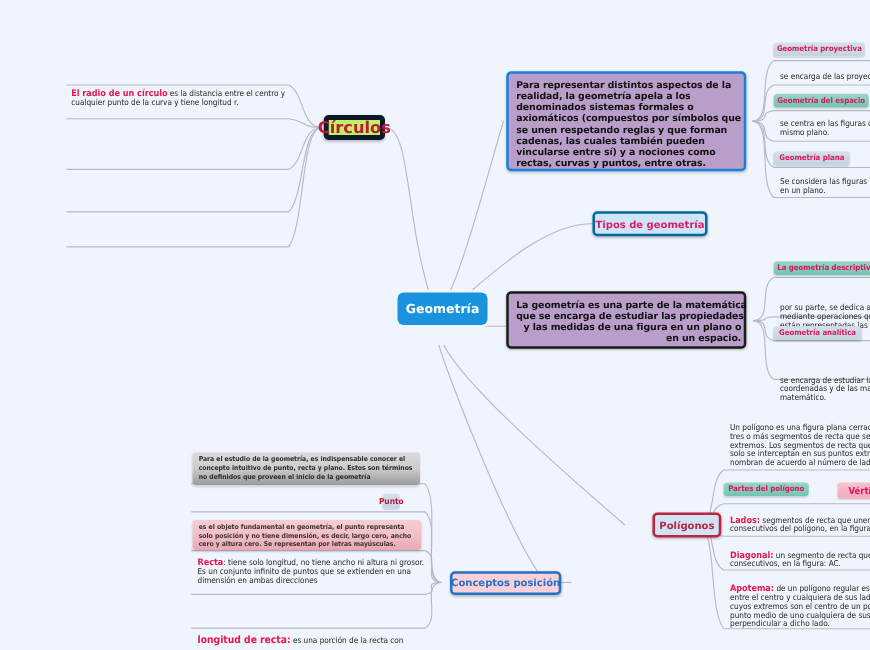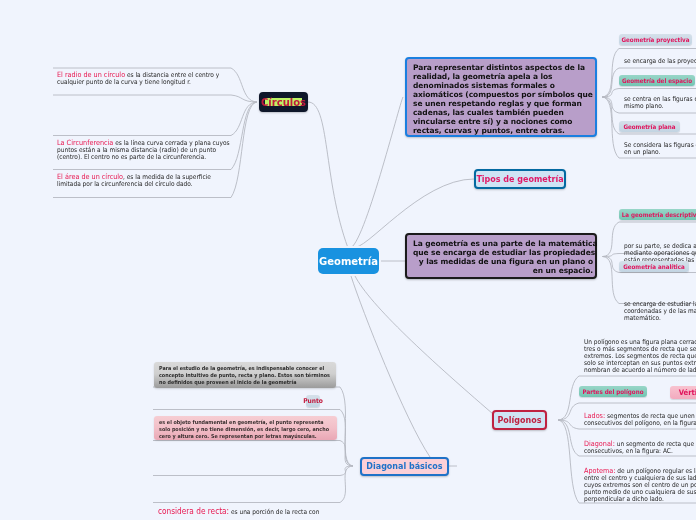--- a/index.html
+++ b/index.html
@@ -8,36 +8,36 @@
        font-family:"DejaVu Sans",sans-serif;-webkit-font-smoothing:antialiased;}
   #map{position:relative;width:696px;height:520px;}
   #wires{position:absolute;left:0;top:0;width:696px;height:520px;}
   .nd{position:absolute;box-sizing:border-box;}
 
   
   .pill{display:flex;align-items:center;justify-content:center;
         font-weight:bold;white-space:nowrap;border-radius:4px;}
   .root{background:#1992e0;color:#fff;border-radius:5px;
         font-size:10px;box-shadow:0 0 0 2px #f1f4fc;}
-  .lead{font-weight:normal;color:#e8164f;}
+  .lead{font-weight:bold;color:#e8164f;}
   .txt{color:#262626;}
 
   .chip{display:inline-flex;align-items:center;justify-content:center;
         font-weight:bold;border-radius:3px;white-space:nowrap;}
 
   
   .purple-summary{border-radius:4px;
     background:linear-gradient(180deg,#a99bcb 0%,#9b8cc2 42%,#5d4b8e 100%);
     box-shadow:0 1px 2px rgba(0,0,0,.18);}
   .ps-txt{font-size:7.5px;line-height:9px;font-weight:bold;color:#111;
           padding:3px 2px 0 4px;letter-spacing:-0.08px;white-space:pre;}
   .c-note{font-family:"DejaVu Sans Condensed","DejaVu Sans",sans-serif;font-size:6.5px;line-height:6.9px;padding:4px 0 0 4px;}
   .c-note .lead{font-size:7.2px;}
-  .node-circulos{background:#bef264;border:6px solid #0f172a;color:#bf1a3c;
-                 font-size:10px;box-shadow:0 1px 2px rgba(0,0,0,.22);}
+  .node-circulos{background:#bef264;border:4px solid #0f172a;color:#bf1a3c;
+                 font-size:13px;box-shadow:0 1px 2px rgba(0,0,0,.22);}
   .notetext{position:absolute;box-sizing:border-box;white-space:pre;}
 
   
   .tipos-summary{border-radius:4px;background:#b89ec9;border:2px solid #1a7fe0;
     box-shadow:0 1px 2px rgba(0,0,0,.2);}
   .ts-txt{font-size:7.5px;line-height:9px;font-weight:bold;color:#111;
           padding:4px 2px 16px 6px;letter-spacing:-0.08px;white-space:pre;}
   .node-tipos{background:#cfe4f5;border:2px solid #0369a1;color:#e01a68;
               font-size:8px;box-shadow:0 1px 2px rgba(0,0,0,.22);}
   .chip{font-family:"DejaVu Sans Condensed","DejaVu Sans",sans-serif;font-size:6.2px;color:#e0145c;}
@@ -121,26 +121,21 @@
       <path d="M351,276 C362,310 405,420 430,457"></path>
       <path d="M449,466 H457"></path>
     </g>
   </svg>
 
 
   <div class="notetext c-note" style="left:53px;top:68px;width:200px;height:27px;"><span class="lead">El radio de un círculo</span><span class="txt"> es la distancia entre el centro y
 cualquier punto de la curva y tiene longitud r.</span></div>
 
 
-  <div class="notetext c-note" style="left:53px;top:136px;width:200px;height:34px;"><span class="lead">La Circunferencia</span><span class="txt"> es la línea curva cerrada y plana cuyos
-puntos están a la misma distancia (radio) de un punto
-(centro). El centro no es parte de la circunferencia.</span></div>
-
-  <div class="notetext c-note" style="left:53px;top:170px;width:200px;height:28px;"><span class="lead">El área de un círculo</span><span class="txt">, es la medida de la superficie
-limitada por la circunferencia del círculo dado.</span></div>
+
 
   <div class="nd pill node-circulos" style="left:259px;top:92px;width:49px;height:20px;">
     <span>Círculos</span>
     </div>
 
   <div class="nd tipos-summary" style="left:405px;top:57px;width:192px;height:80px;">
     <div class="ts-txt">Para representar distintos aspectos de la
 realidad, la geometría apela a los
 denominados sistemas formales o
 axiomáticos (compuestos por símbolos que
@@ -185,21 +180,21 @@
 coordenadas y de las mat
 matemático.</span></div>
 
   <div class="nd def-summary" style="left:405px;top:233px;width:192px;height:46px;text-align:right;">
     <div class="ds-txt">La geometría es una parte de la matemática
 que se encarga de estudiar las propiedades
 y las medidas de una figura en un plano o
 en un espacio.</div>
     </div>
 
-  <div class="nd pill node-poligonos" style="left:492px;top:410px;width:55px;height:20px;">
+  <div class="nd pill node-poligonos" style="left:522px;top:410px;width:55px;height:20px;">
     <span>Polígonos</span>
     </div>
 
   <div class="notetext p-note" style="left:584px;top:339px;width:130px;"><span class="txt">Un polígono es una figura plana cerrada
 tres o más segmentos de recta que se u
 extremos. Los segmentos de recta que f
 solo se interceptan en sus puntos extrem
 nombran de acuerdo al número de lados</span></div>
 
   <div class="nd chip chip-teal" style="left:579px;top:386px;width:68px;height:11px;">
@@ -213,37 +208,40 @@
 consecutivos del polígono, en la figura lo</span></div>
   <div class="notetext p-note" style="left:584px;top:440px;width:140px;"><span class="lead">Diagonal:</span><span class="txt"> un segmento de recta que u
 consecutivos, en la figura: AC.</span></div>
   <div class="notetext p-note" style="left:584px;top:467px;width:140px;"><span class="lead">Apotema:</span><span class="txt"> de un polígono regular es la
 entre el centro y cualquiera de sus lados
 cuyos extremos son el centro de un políg
 punto medio de uno cualquiera de sus la
 perpendicular a dicho lado.</span></div>
 
   <div class="nd pill node-conceptos" style="left:360px;top:457px;width:89px;height:19px;">
-    <span>Diagonal básicos</span>
+    <span>Conceptos posición</span>
     </div>
 
   <div class="nd grey-summary" style="left:154px;top:362px;width:182px;height:26px;">
     <div class="gs-txt">Para el estudio de la geometría, es indispensable conocer el
 concepto intuitivo de punto, recta y plano. Estos son términos
 no definidos que proveen el inicio de la geometría</div>
     </div>
 
   <div class="nd chip chip-blue" style="left:306px;top:395px;width:14px;height:12px;">
     <span class="chip-punto-label">Punto</span>
     </div>
 
   <div class="nd pink-summary" style="left:154px;top:416px;width:183px;height:24px;">
     <div class="pk-txt">es el objeto fundamental en geometría, el punto representa
 solo posición y no tiene dimensión, es decir, largo cero, ancho
 cero y altura cero. Se representan por letras mayúsculas.</div>
     </div>
 
-  <div class="notetext cb-note" style="left:158px;top:508px;width:190px;"><span class="lead lead-big">considera de recta:</span><span class="txt"> es una porción de la recta con</span></div>
-
-  <div class="nd pill root" style="left:318px;top:248px;width:61px;height:26px;">
+  <div class="notetext cb-note" style="left:158px;top:446px;width:190px;"><span class="lead">Recta</span><span class="txt">: tiene solo longitud, no tiene ancho ni altura ni grosor.
+Es un conjunto infinito de puntos que se extienden en una
+dimensión en ambas direcciones</span></div>
+  <div class="notetext cb-note" style="left:158px;top:508px;width:190px;"><span class="lead lead-big">longitud de recta:</span><span class="txt"> es una porción de la recta con</span></div>
+
+  <div class="nd pill root" style="left:318px;top:234px;width:72px;height:26px;">
     <span>Geometría</span>
     </div>
   </div>
 
 </body></html>

